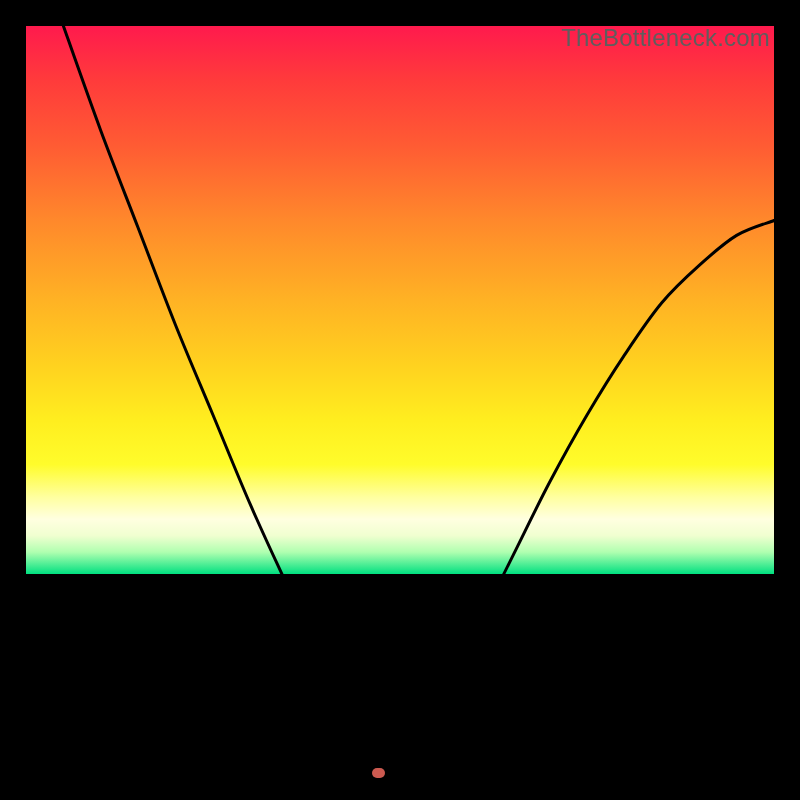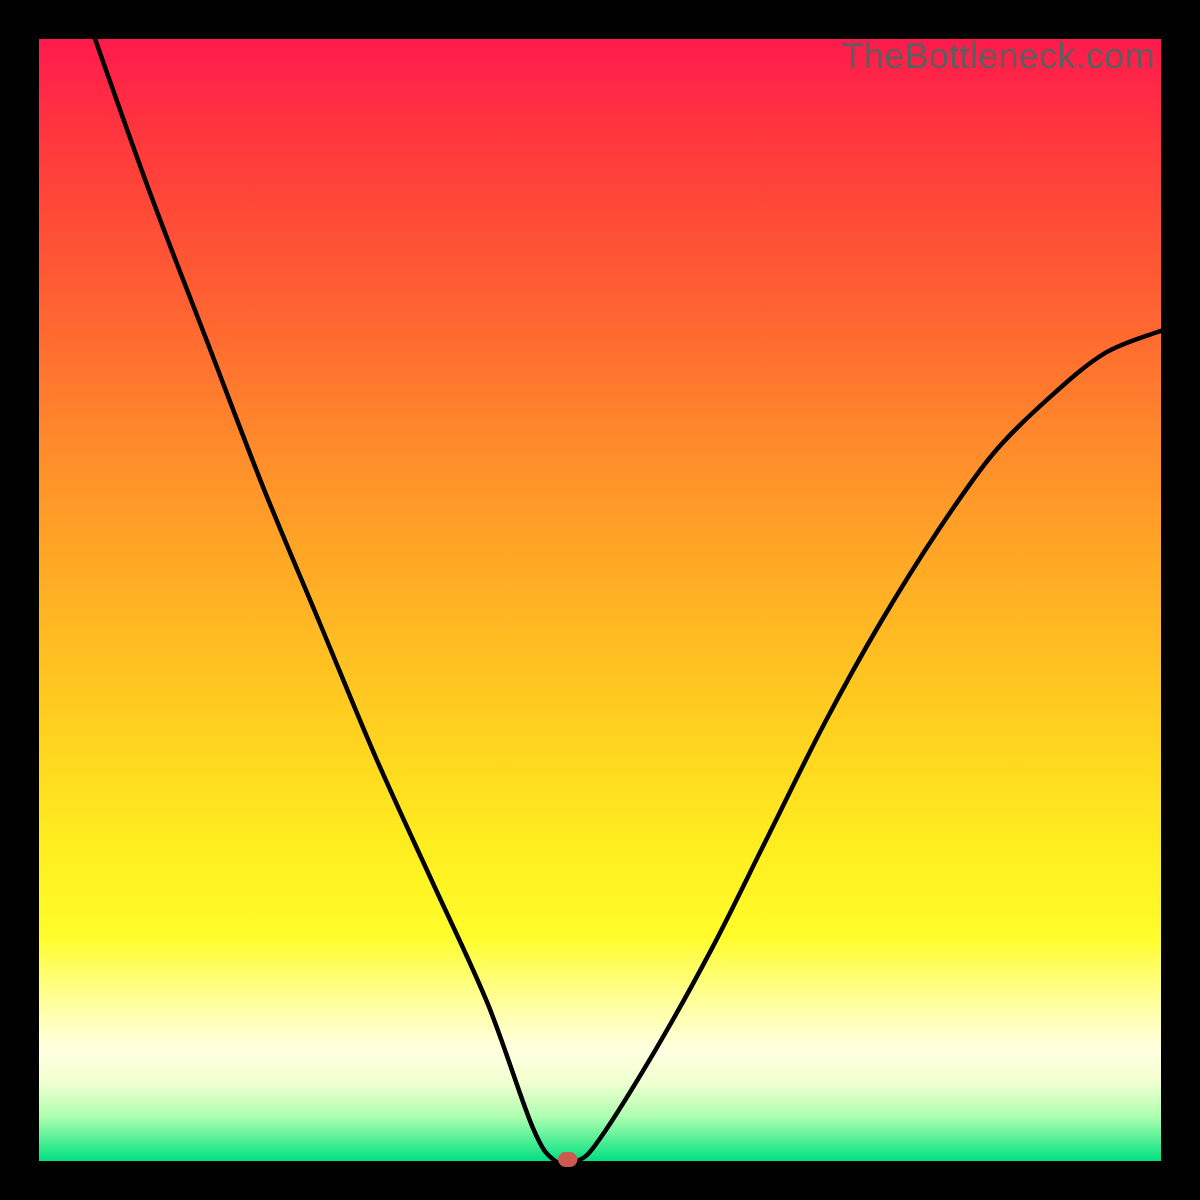--- a/index.html
+++ b/index.html
@@ -16,21 +16,21 @@
     top: 20px;
     width: 760px;
     height: 760px;
     background: #000;
   }
   .plot-area {
     position: absolute;
     left: 6px;
     top: 6px;
     width: 748px;
-    height: 748px;
+    height: 548px;
     background: linear-gradient(to bottom,
       #ff1a4d 0%,
       #ff3b3b 10%,
       #ff5c33 22%,
       #ff8a2b 36%,
       #ffb224 50%,
       #ffd21f 62%,
       #ffee1f 72%,
       #fffc2b 80%,
       #ffffa0 86%,

